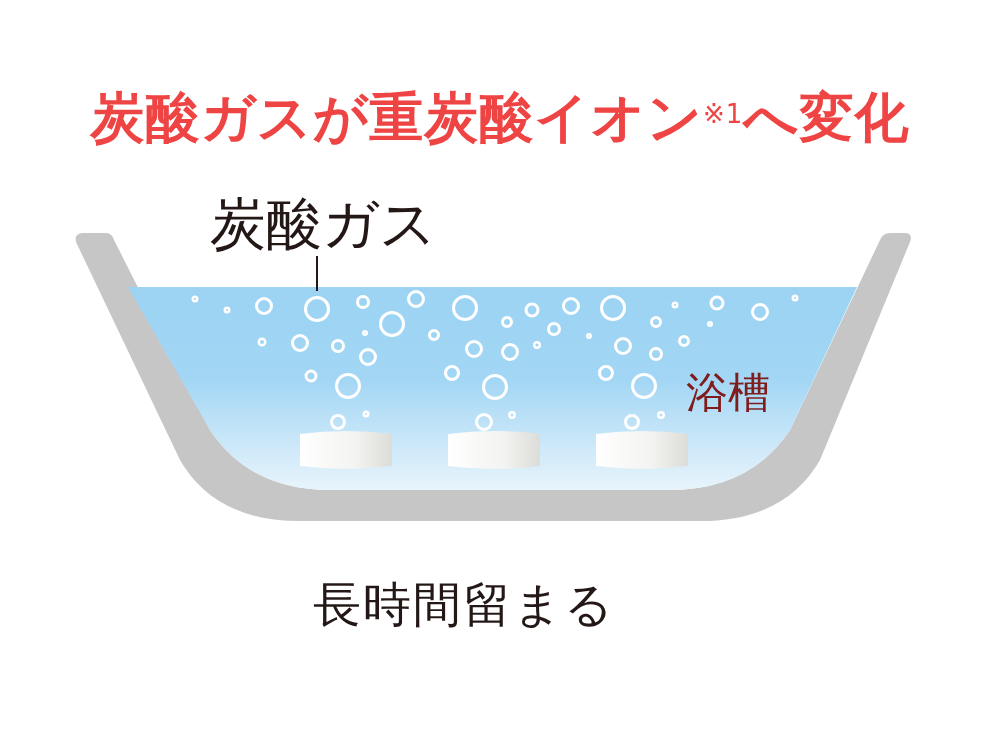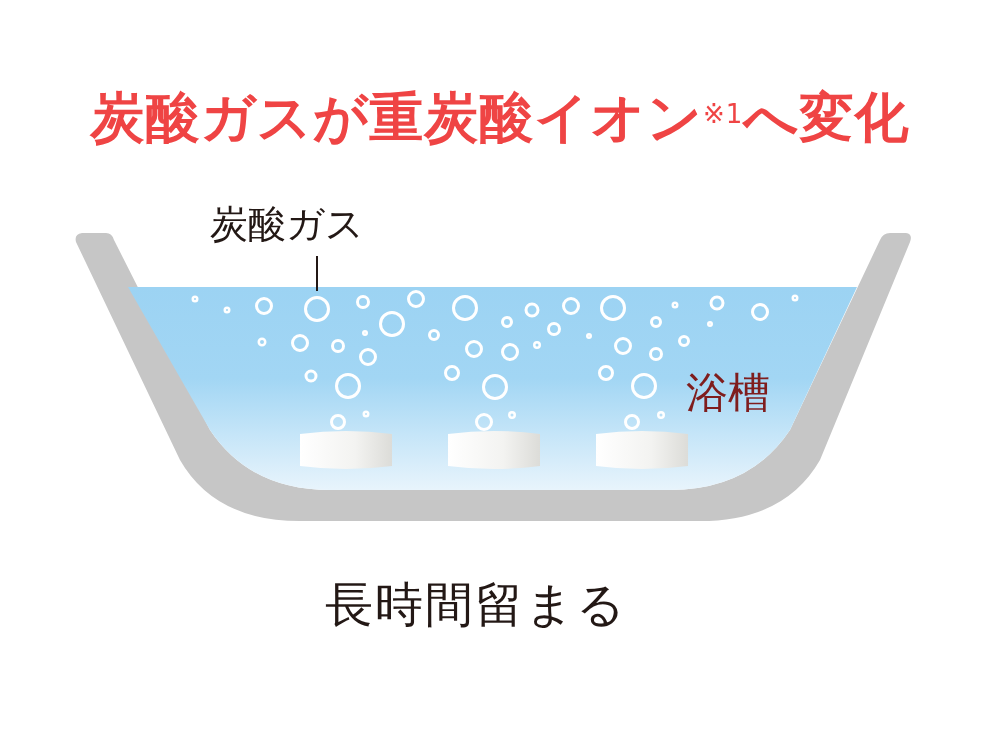--- a/index.html
+++ b/index.html
@@ -1,24 +1,24 @@
 <!DOCTYPE html>
 <html><head>
 <meta charset="utf-8">
 <style>
   html, body { margin:0; padding:0; background:#ffffff; }
   body { width:1000px; height:750px; position:relative; overflow:hidden;
          font-family:"DejaVu Sans", "Liberation Sans", sans-serif; }
   .title { position:absolute; left:0; top:86px; width:1000px; text-align:center;
            font-size:54px; font-weight:bold; color:#ef4444; letter-spacing:1px; line-height:64px; }
   .title sup { font-size:26px; vertical-align:top; position:relative; top:-4px; font-weight:normal; }
-  .gas-label { position:absolute; left:210px; top:196px; font-size:38px; color:#231815; line-height:56px; }
+  .gas-label { position:absolute; left:210px; top:196px; font-size:56px; color:#231815; line-height:56px; }
   .leader { position:absolute; left:316px; top:256px; width:2px; height:35px; background:#231815; }
   .tub-label { position:absolute; left:686px; top:366px; font-size:42px; color:#7f1d1d; line-height:54px; }
-  .bottom-label { position:absolute; left:16px; top:572px; width:920px; text-align:center;
+  .bottom-label { position:absolute; left:4px; top:572px; width:920px; text-align:center;
                   font-size:48px; color:#231815; line-height:64px; letter-spacing:2px; }
   svg.diagram { position:absolute; left:0; top:0; }
 </style>
 </head>
 <body>
 
 <div class="title"><span>炭酸ガスが重炭酸イオン</span><sup>※1</sup><span>へ変化</span></div>
 
 <svg class="diagram" width="1000" height="750" viewBox="0 0 1000 750">
   <defs>

